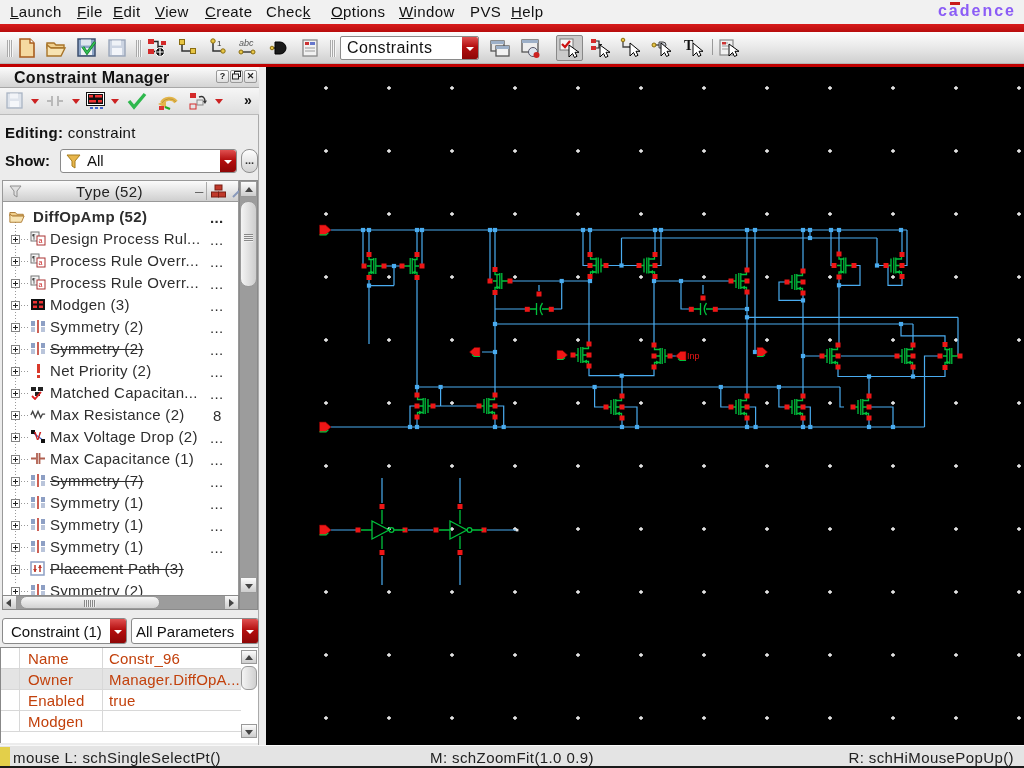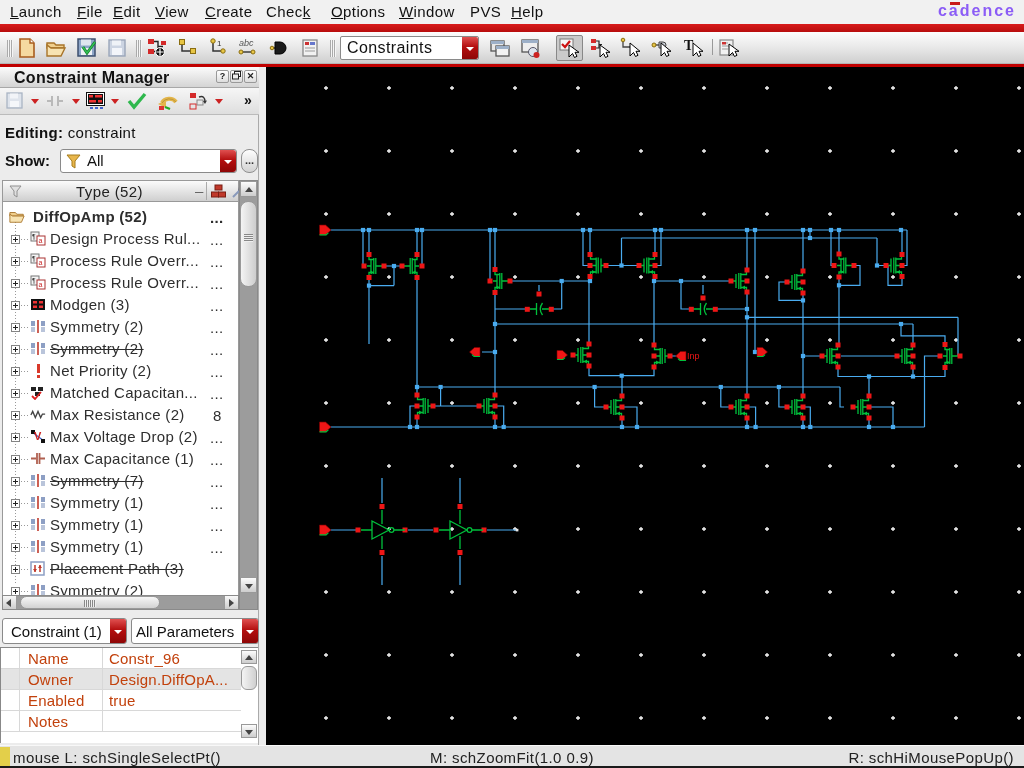--- a/index.html
+++ b/index.html
@@ -505,28 +505,28 @@
           <div class="combobtn" style="height:24px"></div>
         </div>
     </div>
     <div id="proptable">
       <div class="prow" style="top:0">
           <span class="abs" style="left:27px;top:2px">Name</span>
           <span class="abs" style="left:108px;top:2px">Constr_96</span>
         </div>
       <div class="prow" style="top:21px;background:#e4e4e4">
           <span class="abs" style="left:27px;top:2px">Owner</span>
-          <span class="abs" style="left:108px;top:2px">Design.DiffOpA...</span>
+          <span class="abs" style="left:108px;top:2px">Manager.DiffOpA...</span>
         </div>
       <div class="prow" style="top:42px">
           <span class="abs" style="left:27px;top:2px">Enabled</span>
           <span class="abs" style="left:108px;top:2px">true</span>
         </div>
       <div class="prow" style="top:63px">
-          <span class="abs" style="left:27px;top:2px">Notes</span>
+          <span class="abs" style="left:27px;top:2px">Modgen</span>
         </div>
       <div class="abs" style="left:18px;top:0;width:1px;height:84px;background:#d8d8d8"></div>
       <div class="abs" style="left:101px;top:0;width:1px;height:84px;background:#d8d8d8"></div>
       <div class="abs" style="left:240px;top:2px;width:16px;height:14px;background:linear-gradient(#fcfcfc,#cdcdcd);border:1px solid #999">
           <div style="margin:4px auto 0;width:0;height:0;border-left:4px solid transparent;border-right:4px solid transparent;border-bottom:5px solid #444"></div>
         </div>
       <div class="abs" style="left:240px;top:18px;width:16px;height:24px;background:linear-gradient(90deg,#f4f4f4,#d0d0d0);border:1px solid #999;border-radius:6px"></div>
       <div class="abs" style="left:240px;top:76px;width:16px;height:14px;background:linear-gradient(#fcfcfc,#cdcdcd);border:1px solid #999">
           <div style="margin:5px auto 0;width:0;height:0;border-left:4px solid transparent;border-right:4px solid transparent;border-top:5px solid #444"></div>
         </div>

